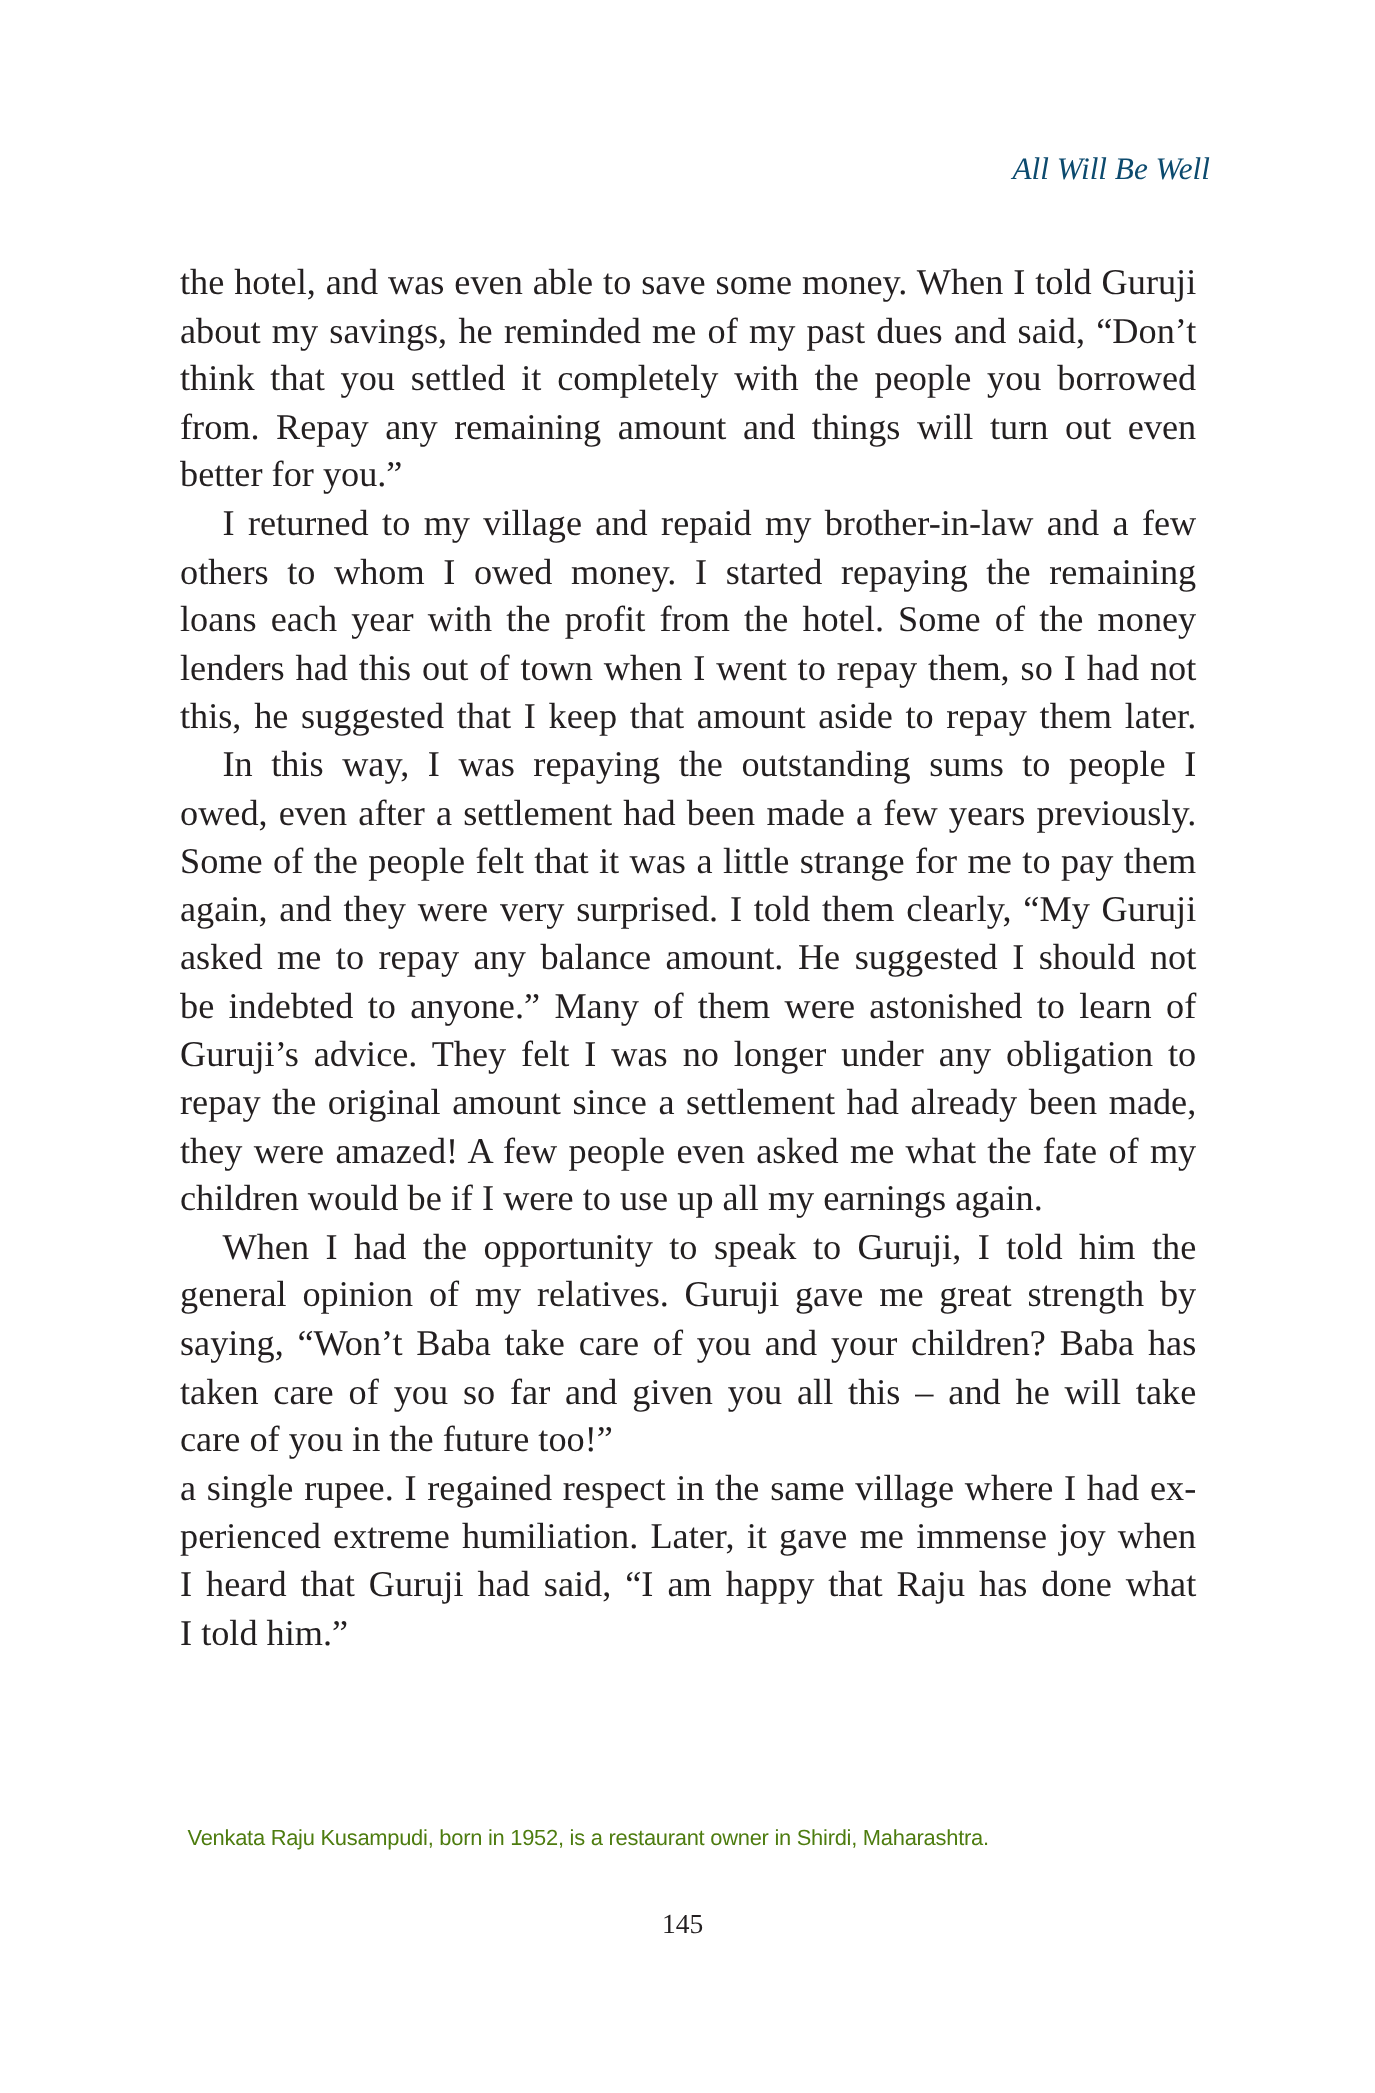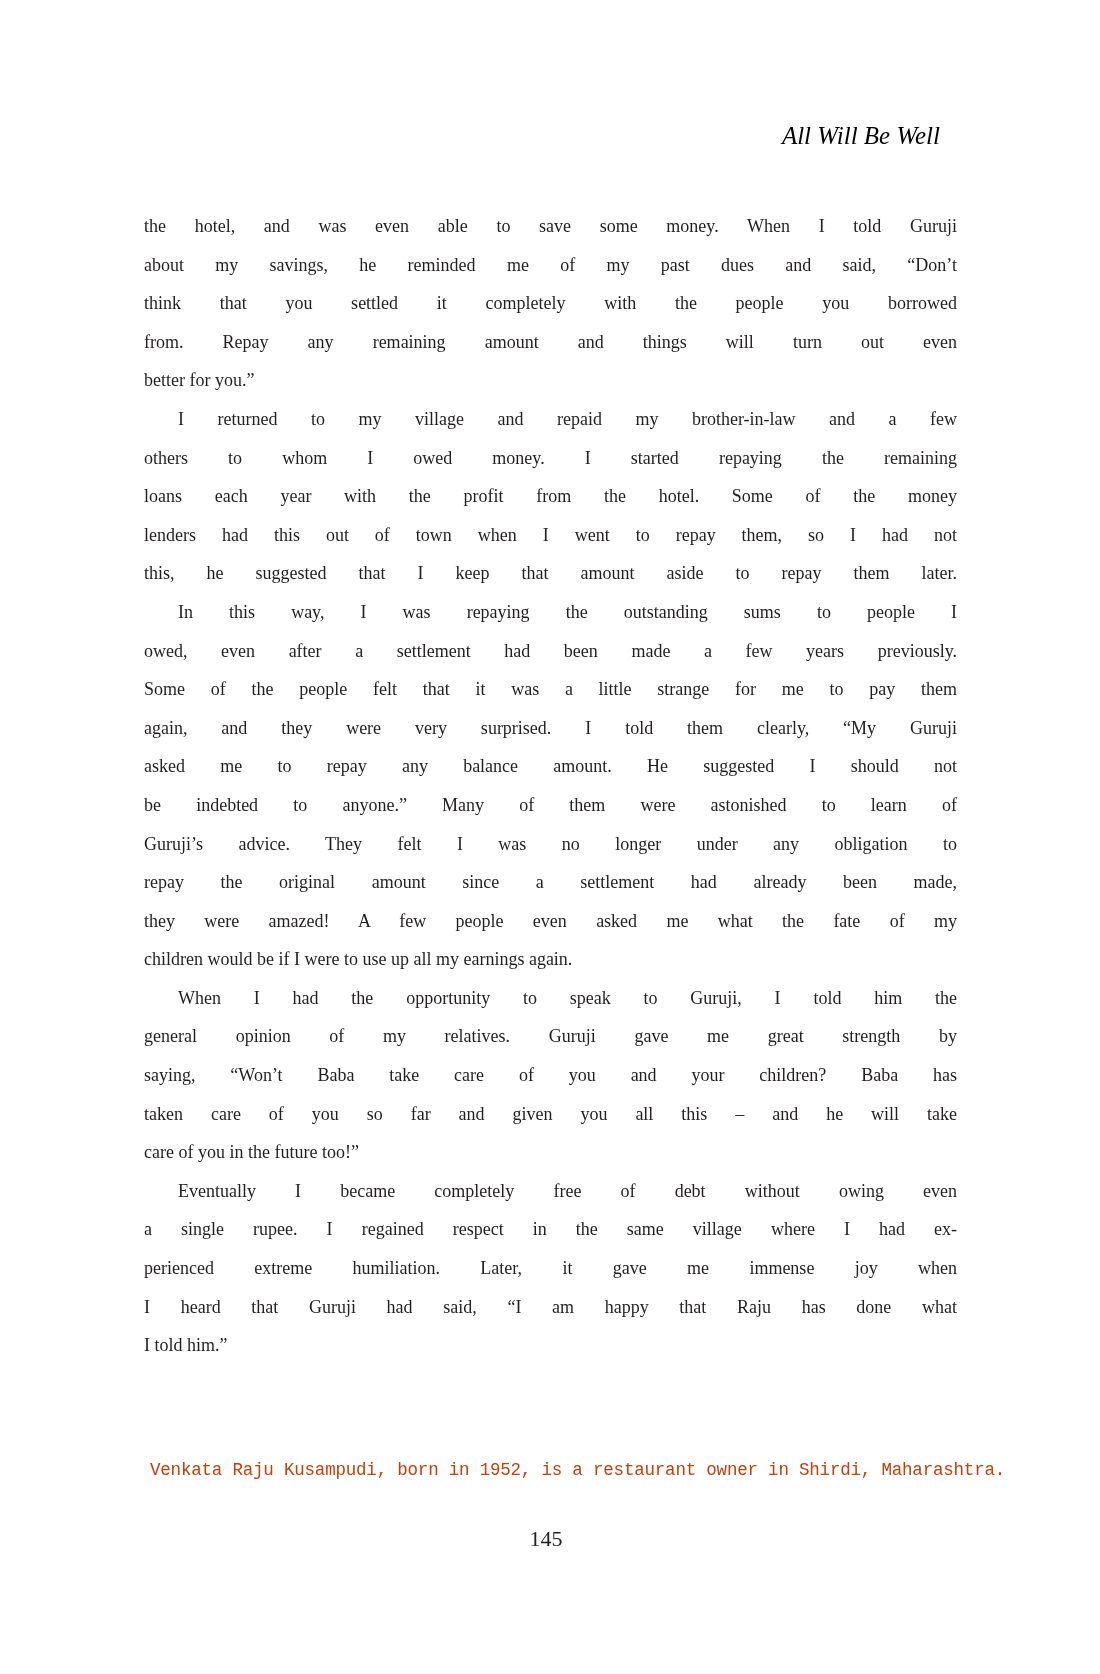--- a/index.html
+++ b/index.html
@@ -1,33 +1,33 @@
 <!DOCTYPE html>
 <html><head>
 <meta charset="utf-8">
 <style>
   html, body { margin: 0; padding: 0; background: #ffffff; }
   body { width: 1100px; height: 1674px; position: relative; overflow: hidden; color: #231f20; }
   .running-head {
-    position: absolute; right: 160px; top: 122px;
+    position: absolute; right: 132px; top: 122px;
     font-family: "Liberation Serif", "DejaVu Serif", serif;
-    font-style: italic; font-size: 25px; color: #000000;
+    font-style: italic; font-size: 25px; color: #0c4a6e;
   }
   .body-text {
     position: absolute; left: 144px; width: 813px; top: 207px;
     font-family: "Liberation Serif", "DejaVu Serif", serif;
-    font-size: 18px; line-height: 38.6px; color: #231f20;
+    font-size: 29px; line-height: 38.6px; color: #231f20;
   }
   .line { display: block; text-align: justify; text-align-last: justify; white-space: nowrap; height: 38.6px; }
   .line.last { text-align-last: left; }
   .line.indent { padding-left: 34px; }
   .bio {
     position: absolute; left: 150px; top: 1460px;
-    font-family: Liberation Mono, monospace;
-    font-size: 17.5px; color: #c2410c; letter-spacing: -0.2px;
+    font-family: Liberation Sans, sans-serif;
+    font-size: 17.5px; color: #4d7c0f; letter-spacing: -0.2px;
   }
   .page-number {
     position: absolute; left: 0; width: 1092px; top: 1526px; text-align: center;
     font-family: "Liberation Serif", "DejaVu Serif", serif;
     font-size: 22px; color: #231f20;
   }
 </style>
 </head>
 <body>
 
@@ -61,21 +61,20 @@
     <span class="line last">children would be if I were to use up all my earnings again.</span>
   </div>
   <div>
     <span class="line indent">When I had the opportunity to speak to Guruji, I told him the</span>
     <span class="line">general opinion of my relatives. Guruji gave me great strength by</span>
     <span class="line">saying, “Won’t Baba take care of you and your children? Baba has</span>
     <span class="line">taken care of you so far and given you all this – and he will take</span>
     <span class="line last">care of you in the future too!”</span>
   </div>
   <div>
-    <span class="line indent">Eventually I became completely free of debt without owing even</span>
     <span class="line">a single rupee. I regained respect in the same village where I had ex-</span>
     <span class="line">perienced extreme humiliation. Later, it gave me immense joy when</span>
     <span class="line">I heard that Guruji had said, “I am happy that Raju has done what</span>
     <span class="line last">I told him.”</span>
   </div>
 </div>
 
 <div class="bio">Venkata Raju Kusampudi, born in 1952, is a restaurant owner in Shirdi, Maharashtra.</div>
 
 <div class="page-number">145</div>

